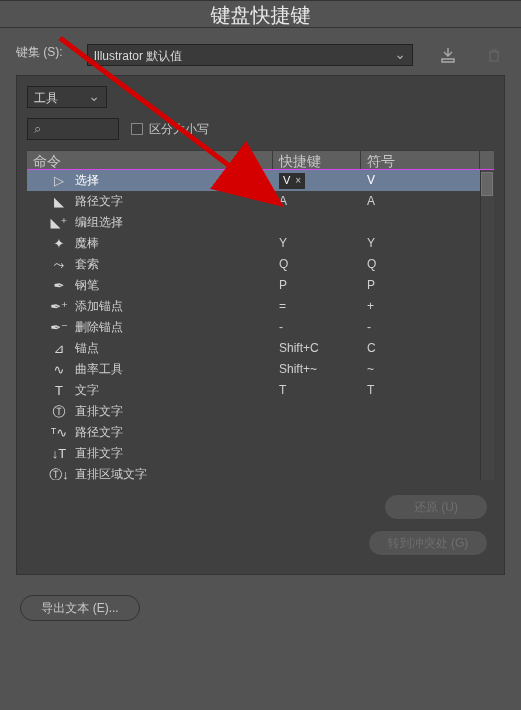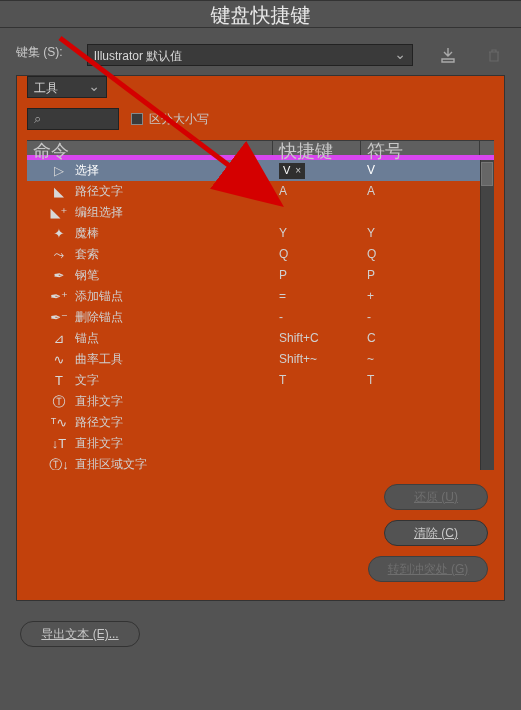--- a/index.html
+++ b/index.html
@@ -56,22 +56,22 @@
   width: 22px;
   height: 22px;
   display: flex;
   align-items: center;
   justify-content: center;
   color: #aaa;
 }
 .icon-btn.disabled { opacity: .4; }
 .inner-box {
   border: 1px solid #333;
-  background: #c2410c;
-  padding: 0 10px 18px 10px;
+  background: #404040;
+  padding: 10px 10px 18px 10px;
 }
 .tool-row {
   display: flex;
   align-items: center;
   gap: 10px;
   margin-bottom: 10px;
 }
 .tool-select {
   width: 80px;
   background: #3a3a3a;
@@ -118,24 +118,24 @@
 .chk-row { display: flex; align-items: center; gap: 6px; color: #c8c8c8; }
 .chk {
   width: 12px; height: 12px;
   border: 1px solid #888;
   background: #3a3a3a;
 }
 .table-head {
   display: flex;
   background: #5f5f5f;
   border-top: 1px solid #3a3a3a;
-  border-bottom: 5px solid #d946ef;
+  border-bottom: 1px solid #d946ef;
   height: 20px;
   line-height: 20px;
-  font-size: 18px;
+  font-size: 14px;
 }
 .col-cmd { width: 246px; padding-left: 6px; border-right: 1px solid #3a3a3a; }
 .col-key { width: 88px; padding-left: 6px; border-right: 1px solid #3a3a3a; }
 .col-sym { flex: 1; padding-left: 6px; border-right: 1px solid #3a3a3a; }
 .col-scroll { width: 14px; }
 .table-body {
   max-height: 310px;
   overflow: hidden;
   position: relative;
 }
@@ -199,21 +199,20 @@
   min-width: 104px;
   height: 26px;
   border: 1px solid #333;
   background: #535353;
   color: #c8c8c8;
   border-radius: 16px;
   display: flex;
   align-items: center;
   justify-content: center;
   font-size: 12px;
-  text-decoration: underline;
 }
 .btn.disabled { color: #6f6f6f; border-color: #3f3f3f; }
 .bottom-bar {
   display: flex;
   justify-content: space-between;
   align-items: center;
   margin-top: 20px;
   padding: 0 4px;
   gap: 20px;
 }
@@ -394,21 +393,20 @@
             <div class="col-sym"></div>
           </div>
         </div>
       <div class="scroll-track">
         <div class="scroll-thumb"></div>
       </div>
     </div>
 
     <div class="btn-col">
       <div class="btn disabled">还原 (U)</div>
-      <div class="btn">清除 (C)</div>
       <div class="btn disabled" style="min-width:120px">转到冲突处 (G)</div>
     </div>
   </div>
 
   <div class="bottom-bar">
     <div class="btn" style="min-width:120px">导出文本 (E)...</div>
     <div class="bottom-right">
     </div>
   </div>
 </div>

